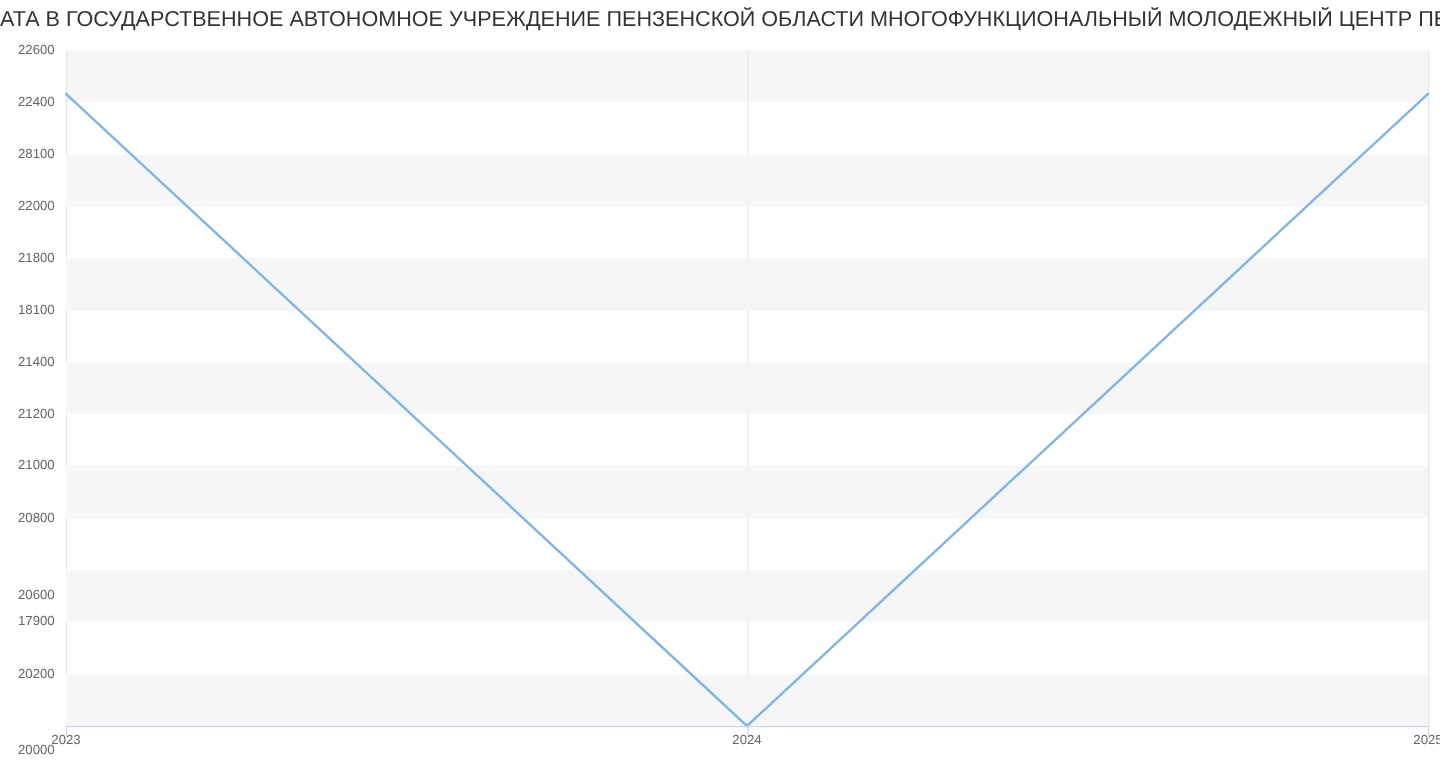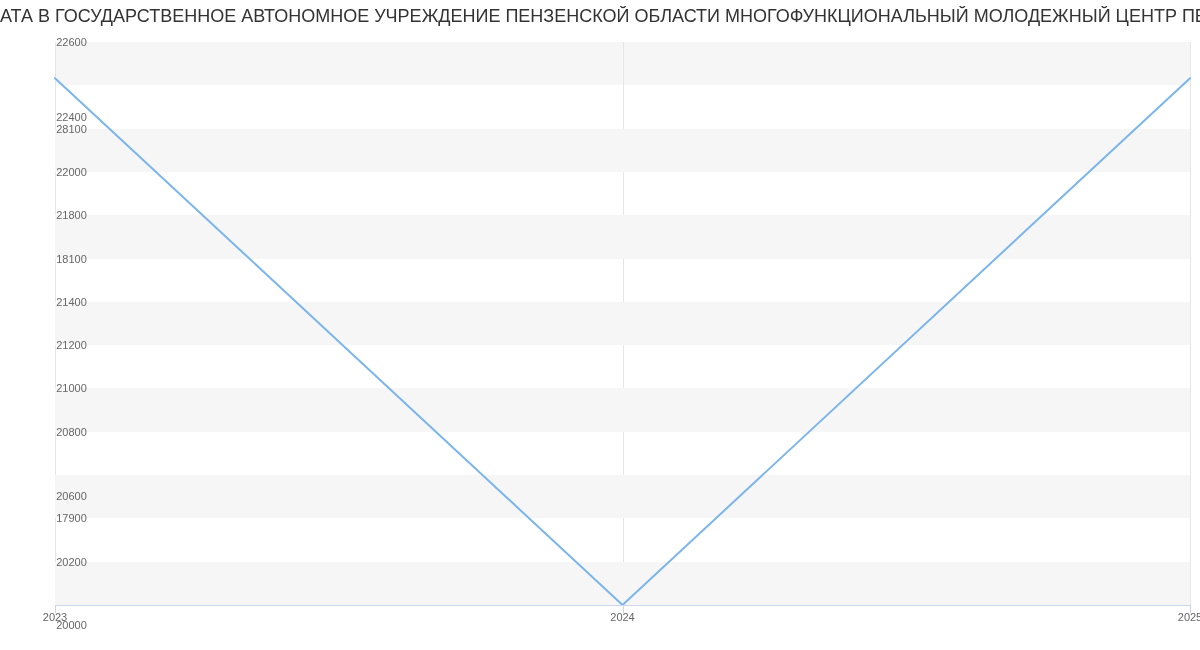--- a/index.html
+++ b/index.html
@@ -52,24 +52,24 @@
   .axis-line {
     position: absolute;
     background: #ccd6eb;
   }
   .tick {
     position: absolute;
     background: #ccd6eb;
   }
   .y-label {
     position: absolute;
-    right: 1106px; 
+    right: 1140px; 
     font-size: 11px;
     color: #666666;
-    text-align: center;
+    text-align: left;
     width: 45px;
     transform: translateY(-50%);
   }
   .x-label {
     position: absolute;
     font-size: 11px;
     color: #666666;
     transform: translateX(-50%);
     top: 611px;
   }
@@ -117,21 +117,21 @@
     <div class="y-label" style="top: 518.385px;">17900</div>
     <div class="y-label" style="top: 475.077px; margin-top: 21px;">20600</div>
     <div class="y-label" style="top: 431.769px;">20800</div>
     <div class="y-label" style="top: 388.462px;">21000</div>
     <div class="y-label" style="top: 345.154px;">21200</div>
     <div class="y-label" style="top: 301.846px;">21400</div>
     <div class="y-label" style="top: 258.538px;">18100</div>
     <div class="y-label" style="top: 215.231px;">21800</div>
     <div class="y-label" style="top: 171.923px;">22000</div>
     <div class="y-label" style="top: 128.615px;">28100</div>
-    <div class="y-label" style="top: 85.3077px; margin-top: 32px;">22400</div>
+    <div class="y-label" style="top: 85.3077px;">22400</div>
     <div class="y-label" style="top: 42px;">22600</div>
     <div class="tick" style="left: 55px; top: 605px; width: 1px; height: 8px;"></div>
     <div class="x-label" style="left: 55px;">2023</div>
     <div class="tick" style="left: 622.5px; top: 605px; width: 1px; height: 8px;"></div>
     <div class="x-label" style="left: 622.5px;">2024</div>
     <div class="tick" style="left: 1190px; top: 605px; width: 1px; height: 8px;"></div>
     <div class="x-label" style="left: 1190px;">2025</div>
     <div class="axis-line" style="left: 55px; top: 605px; width: 1135px; height: 1px;"></div>
   </div>
 

